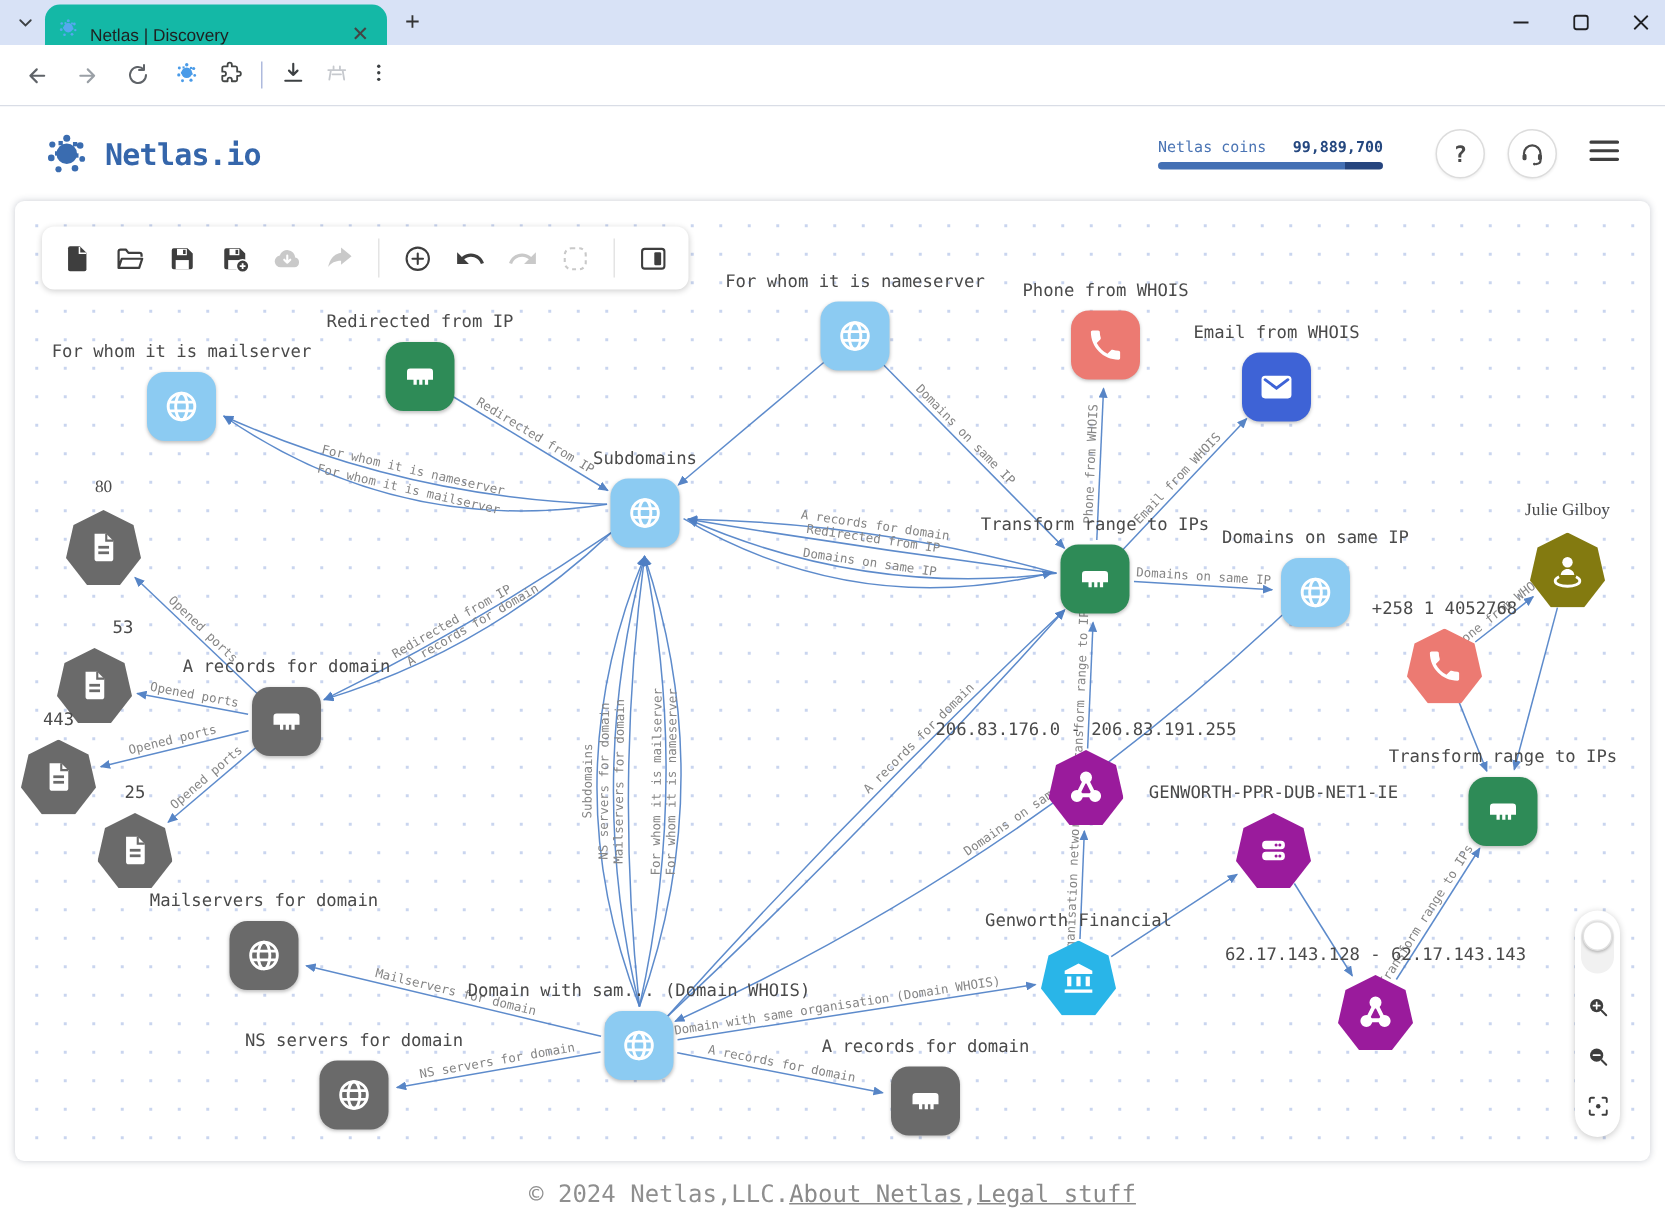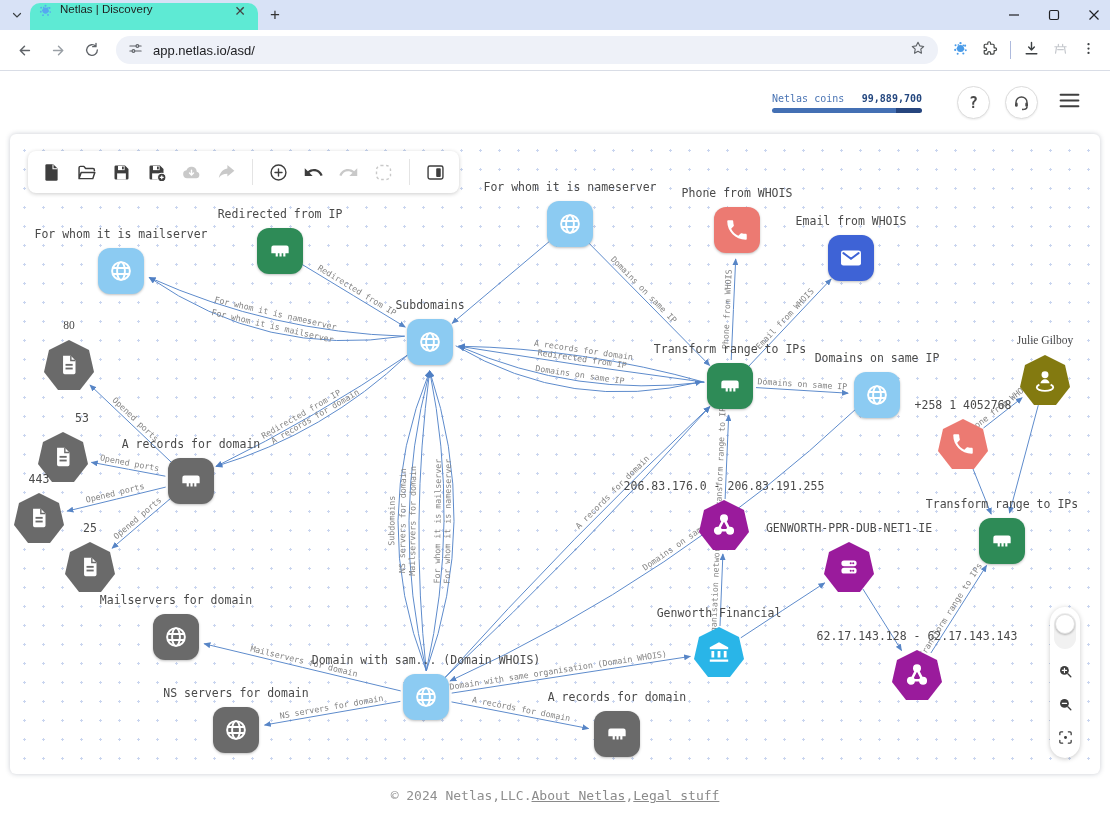--- a/index.html
+++ b/index.html
@@ -1,21 +1,21 @@
 <!DOCTYPE html>
 <html><head>
 <meta charset="utf-8">
 <style>
   *{box-sizing:border-box;margin:0;padding:0}
   body{width:1110px;height:818px;margin:0;background:#fff;overflow:hidden;
        font-family:"DejaVu Sans Mono",monospace;-webkit-font-smoothing:antialiased}
   
   .tabs{height:30px;background:#d8e2f6;display:flex;align-items:flex-end;position:relative}
   .tab-chevron{width:22px;height:22px;border-radius:50%;margin:0 2px 4px 6px;display:flex;align-items:center;justify-content:center}
-  .tab{width:228px;height:27px;background:#5eead4;border-radius:10px 10px 0 0;display:flex;align-items:flex-start;padding:0 8px;gap:7px}
+  .tab{width:228px;height:27px;background:#14b8a6;border-radius:10px 10px 0 0;display:flex;align-items:flex-end;padding:0 8px;gap:7px}
   .tab-title{font-family:"Liberation Sans",sans-serif;font-size:11.5px;color:#1f1f1f;flex:1;white-space:nowrap;overflow:hidden}
   .tab-close{font-family:"Liberation Sans",sans-serif;font-size:14px;color:#444;padding:0 4px;cursor:default}
   .newtab-btn{font-family:"Liberation Sans",sans-serif;font-size:17px;color:#333;margin:0 0 5px 12px}
   .win-controls{position:absolute;right:10px;top:0;height:30px;display:flex;align-items:center;gap:28px}
   .win-btn svg{display:block}
   .nav{height:41px;background:#fff;display:flex;align-items:center;padding:0 10px;gap:6px;border-bottom:1px solid #d9dde6}
   .nav-btn{width:28px;height:28px;display:flex;align-items:center;justify-content:center}
   .urlbar{flex:1;height:28px;background:#eef1f8;border-radius:14px;display:flex;align-items:center;padding:0 12px;gap:10px;margin:0 4px}
   .url-text{font-family:"Liberation Sans",sans-serif;font-size:13px;color:#202124;flex:1}
   .nav-right{display:flex;align-items:center;gap:12px;padding:0 4px}
@@ -53,21 +53,21 @@
   .gt-btn{width:21px;height:21px;display:flex;align-items:center;justify-content:center}
   
   .zoom-panel{position:absolute;right:20px;bottom:16px;width:30px;background:#fff;border-radius:15px;
               box-shadow:0 1px 5px rgba(0,0,0,.22);display:flex;flex-direction:column;align-items:center;
               padding:6px 0 10px 0;gap:11px}
   .zoom-track{width:22px;height:36px;border-radius:11px;background:#f1f1f1;position:relative}
   .zoom-knob{position:absolute;left:1px;top:1px;width:20px;height:20px;border-radius:50%;background:#fff;
              border:1px solid #e0e0e0;box-shadow:0 1px 2px rgba(0,0,0,.25)}
   .zoom-btn{width:22px;height:22px;display:flex;align-items:center;justify-content:center}
   
-  .footer{height:43px;display:flex;align-items:center;justify-content:center;font-size:13px;color:#8f8f8f}
+  .footer{height:43px;display:flex;align-items:center;justify-content:center;font-size:16px;color:#8f8f8f}
   .footer a{color:#8a8a8a;text-decoration:underline}
 </style>
 </head>
 <body>
 
 <div class="tabs">
   <div class="tab-chevron">
     <svg width="12" height="12" viewBox="0 0 24 24">
         <path d="M5 9l7 7 7-7" fill="none" stroke="#3c4043" stroke-width="2.4" stroke-linecap="round"></path>
       </svg>
@@ -123,36 +123,20 @@
   <div class="nav-btn">
     <svg width="17" height="17" viewBox="0 0 24 24">
         <path d="M5 12h13m-6-6 6 6-6 6" fill="none" stroke="#9aa0a6" stroke-width="2" stroke-linecap="round" stroke-linejoin="round"></path>
       </svg>
   </div>
   <div class="nav-btn">
     <svg width="16" height="16" viewBox="0 0 24 24">
         <path d="M20 12a8 8 0 1 1-2.3-5.6M18 2v5h-5" fill="none" stroke="#5f6368" stroke-width="2" stroke-linecap="round" stroke-linejoin="round"></path>
       </svg>
   </div>
-  <div class="urlbar">
-    <span>
-      <svg width="15" height="15" viewBox="0 0 24 24" fill="none" stroke="#5f6368" stroke-width="1.8" stroke-linecap="round">
-          <path d="M3 8h10M17.5 8H21"></path>
-          <circle cx="15" cy="8" r="2.2"></circle>
-          <path d="M3 16h3.5M11 16h10"></path>
-          <circle cx="8.7" cy="16" r="2.2"></circle>
-        </svg>
-    </span>
-    <span class="url-text">app.netlas.io/asd/</span>
-    <span>
-      <svg width="16" height="16" viewBox="0 0 24 24">
-          <path d="M12 3.5l2.6 5.3 5.9.9-4.3 4.1 1 5.9-5.2-2.8-5.2 2.8 1-5.9L3.5 9.7l5.9-.9z" fill="none" stroke="#5f6368" stroke-width="1.7" stroke-linejoin="round"></path>
-        </svg>
-    </span>
-  </div>
   <div class="nav-right">
     <span>
       <svg width="17" height="17" viewBox="0 0 24 24">
           <g fill="#4a9be8">
             <circle cx="12" cy="12" r="5"></circle>
             <circle cx="12" cy="4.5" r="1.6"></circle>
             <circle cx="18.5" cy="8" r="1.5"></circle>
             <circle cx="19.5" cy="14.5" r="1.3"></circle>
             <circle cx="16" cy="19" r="1.5"></circle>
             <circle cx="8" cy="19.5" r="1.4"></circle>
@@ -185,20 +169,39 @@
       <svg width="15" height="15" viewBox="0 0 24 24" fill="#3c4043">
           <circle cx="12" cy="5" r="1.8"></circle>
           <circle cx="12" cy="12" r="1.8"></circle>
           <circle cx="12" cy="19" r="1.8"></circle>
         </svg>
     </span>
   </div>
 </div>
 
 <div class="site-header">
+  <div class="brand">
+    <svg width="33" height="33" viewBox="0 0 24 24">
+        <g fill="#3a6cb0">
+          <circle cx="12" cy="12" r="5"></circle>
+          <circle cx="12" cy="4.5" r="1.7"></circle>
+          <circle cx="18.5" cy="8" r="1.6"></circle>
+          <circle cx="19.5" cy="14.5" r="1.4"></circle>
+          <circle cx="16" cy="19" r="1.6"></circle>
+          <circle cx="8" cy="19.5" r="1.5"></circle>
+          <circle cx="4.5" cy="14" r="1.6"></circle>
+          <circle cx="5" cy="7.5" r="1.5"></circle>
+          <rect x="8" y="5.8" width="2.1" height="2.1"></rect>
+          <rect x="15" y="6.3" width="2.1" height="2.1"></rect>
+          <rect x="6.3" y="10.8" width="2.1" height="2.1"></rect>
+          <rect x="15.6" y="11.8" width="2.1" height="2.1"></rect>
+        </g>
+      </svg>
+    <span class="brand-name">Netlas.io</span>
+  </div>
   <div class="header-right">
     <div class="coins">
       <div class="coins-row">
         <span class="coins-label">Netlas coins</span>
         <span class="coins-value">99,889,700</span>
       </div>
       <div class="coins-bar"></div>
     </div>
     <div class="hdr-circle">
         <span>?</span>

